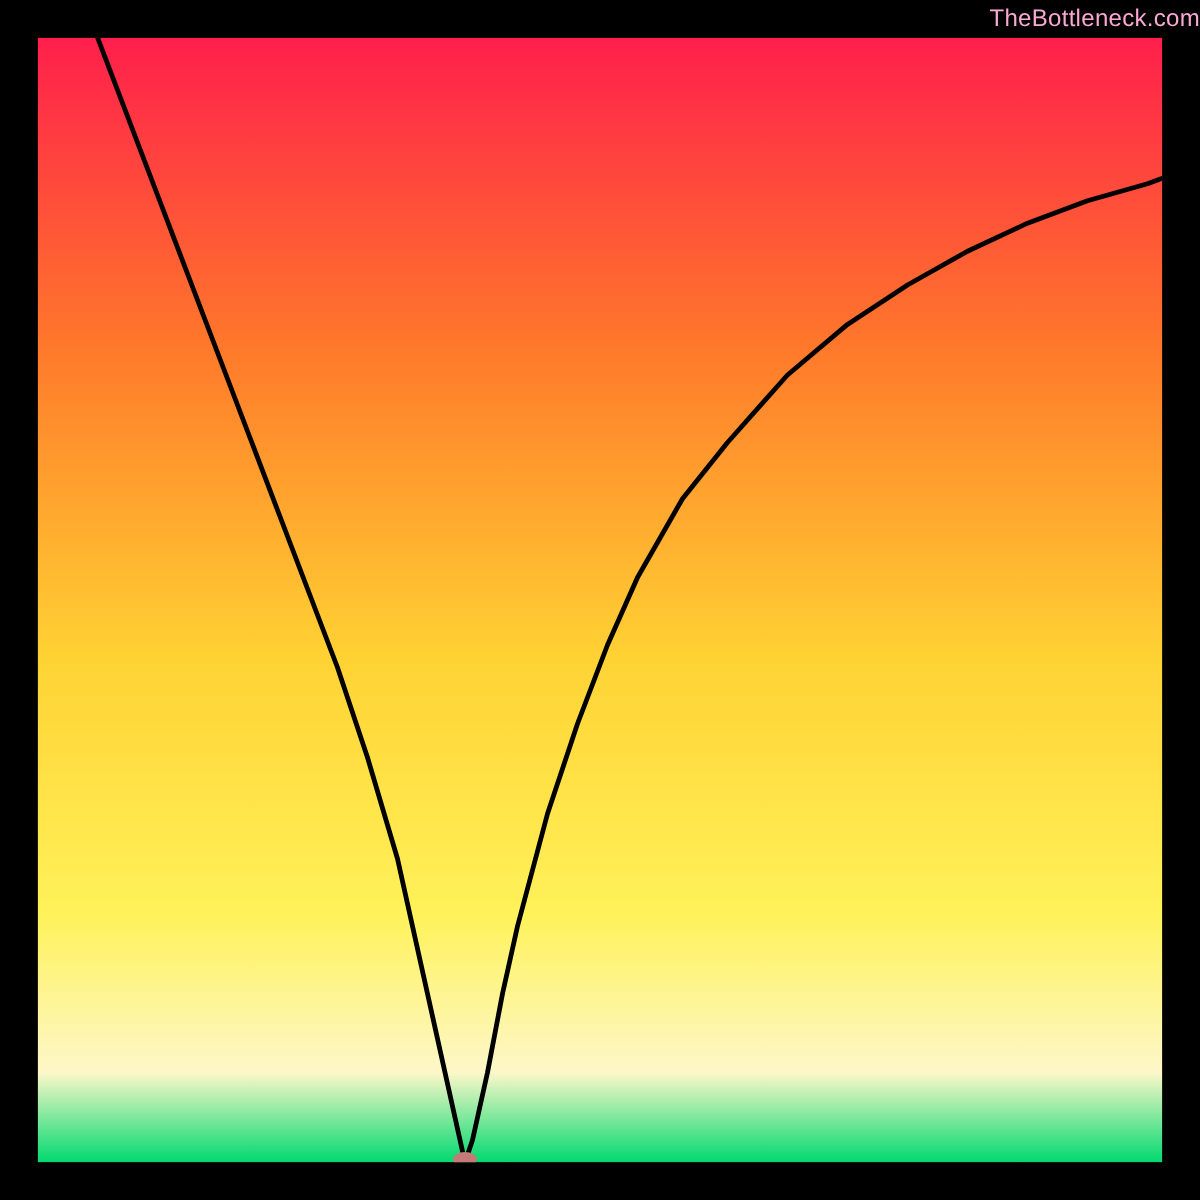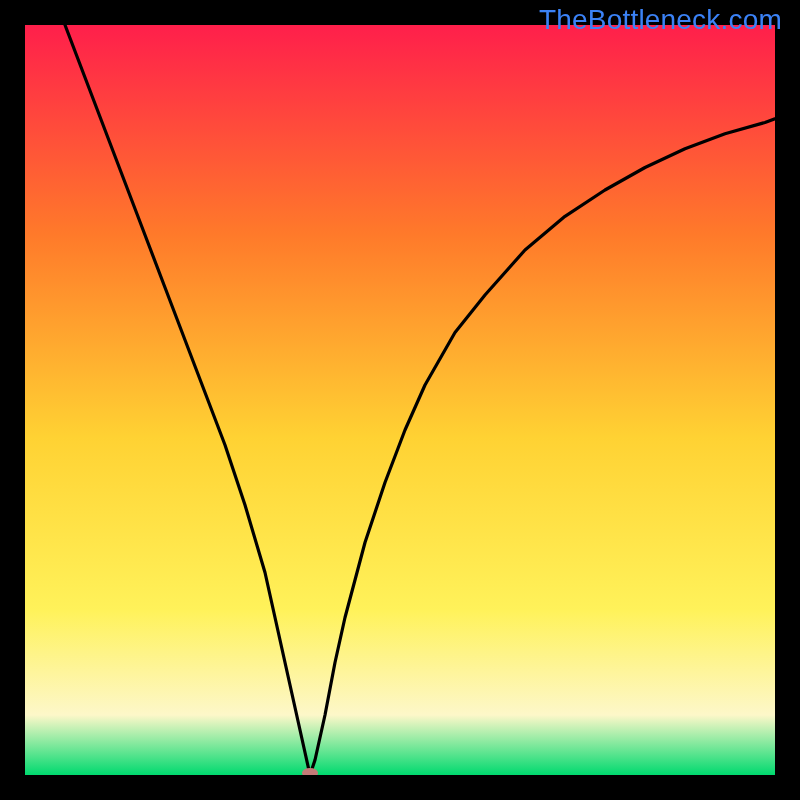--- a/index.html
+++ b/index.html
@@ -21,23 +21,23 @@
     position: absolute;
     left: 25px;
     top: 25px;
     width: 750px;
     height: 750px;
     overflow: hidden;
   }
   .watermark {
     position: absolute;
     top: 4px;
-    right: 18px;
-    color: #3b82f6;
-    font-size: 28px;
+    right: 0;
+    color: #f9a8d4;
+    font-size: 16px;
     font-weight: 500;
     letter-spacing: 0.2px;
     z-index: 5;
   }
   svg {
     display: block;
   }
 </style>
 </head>
 <body>

